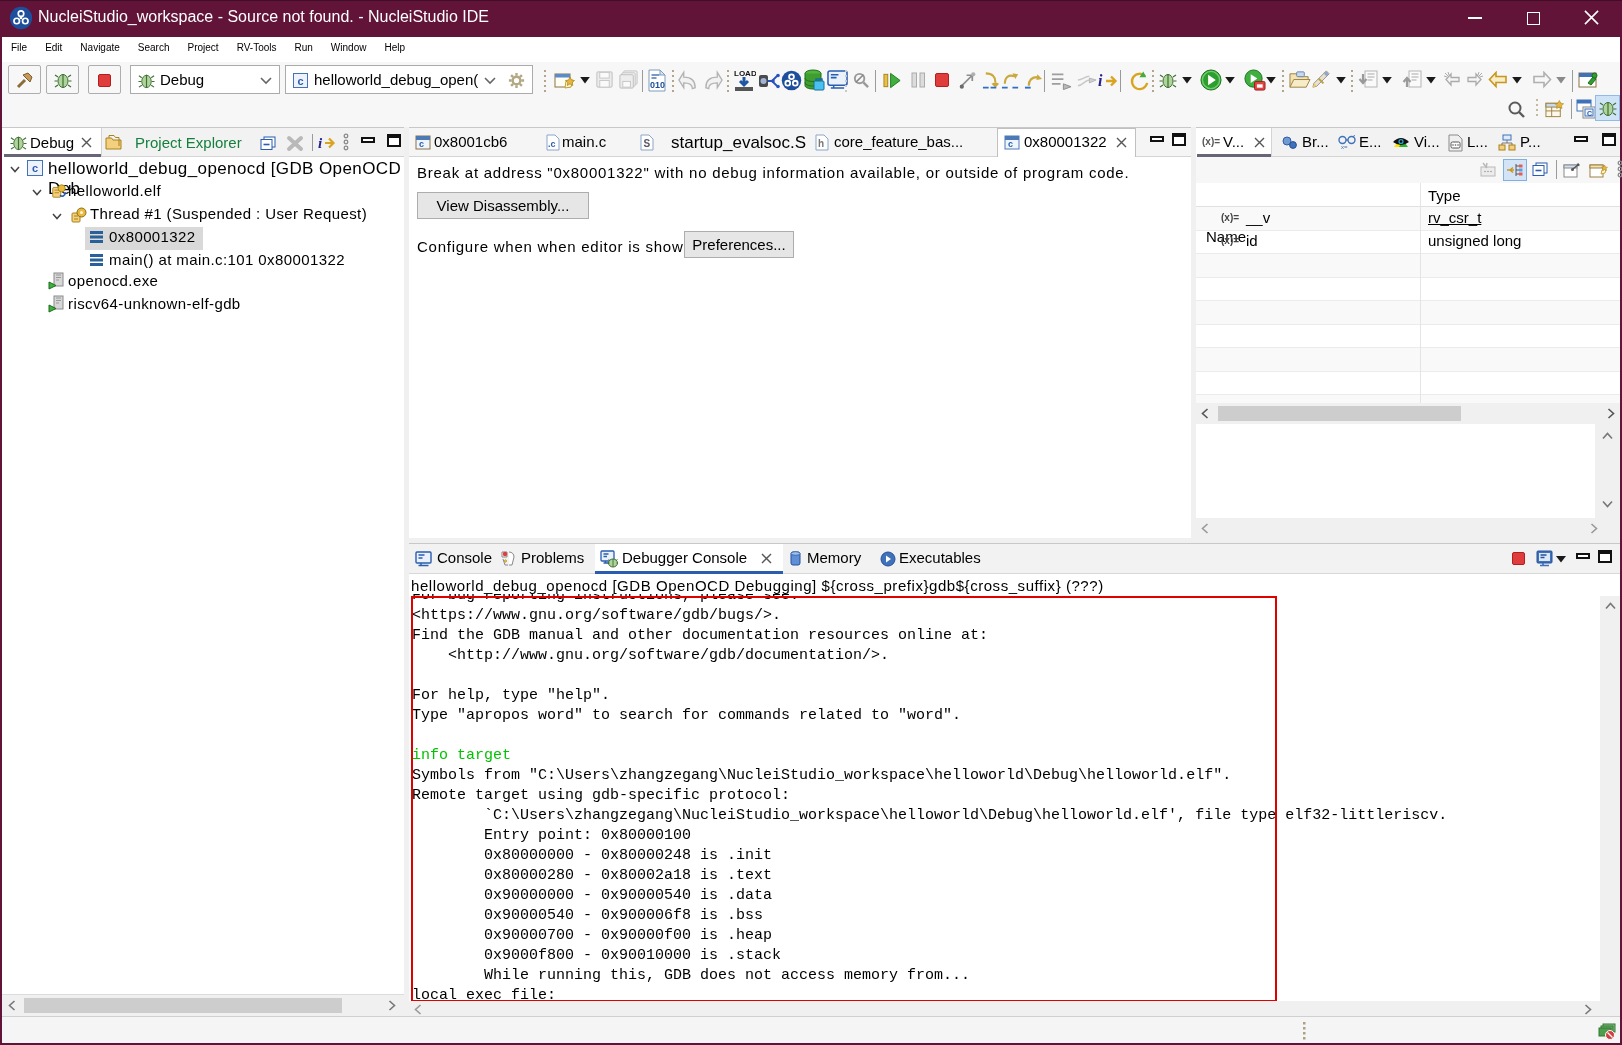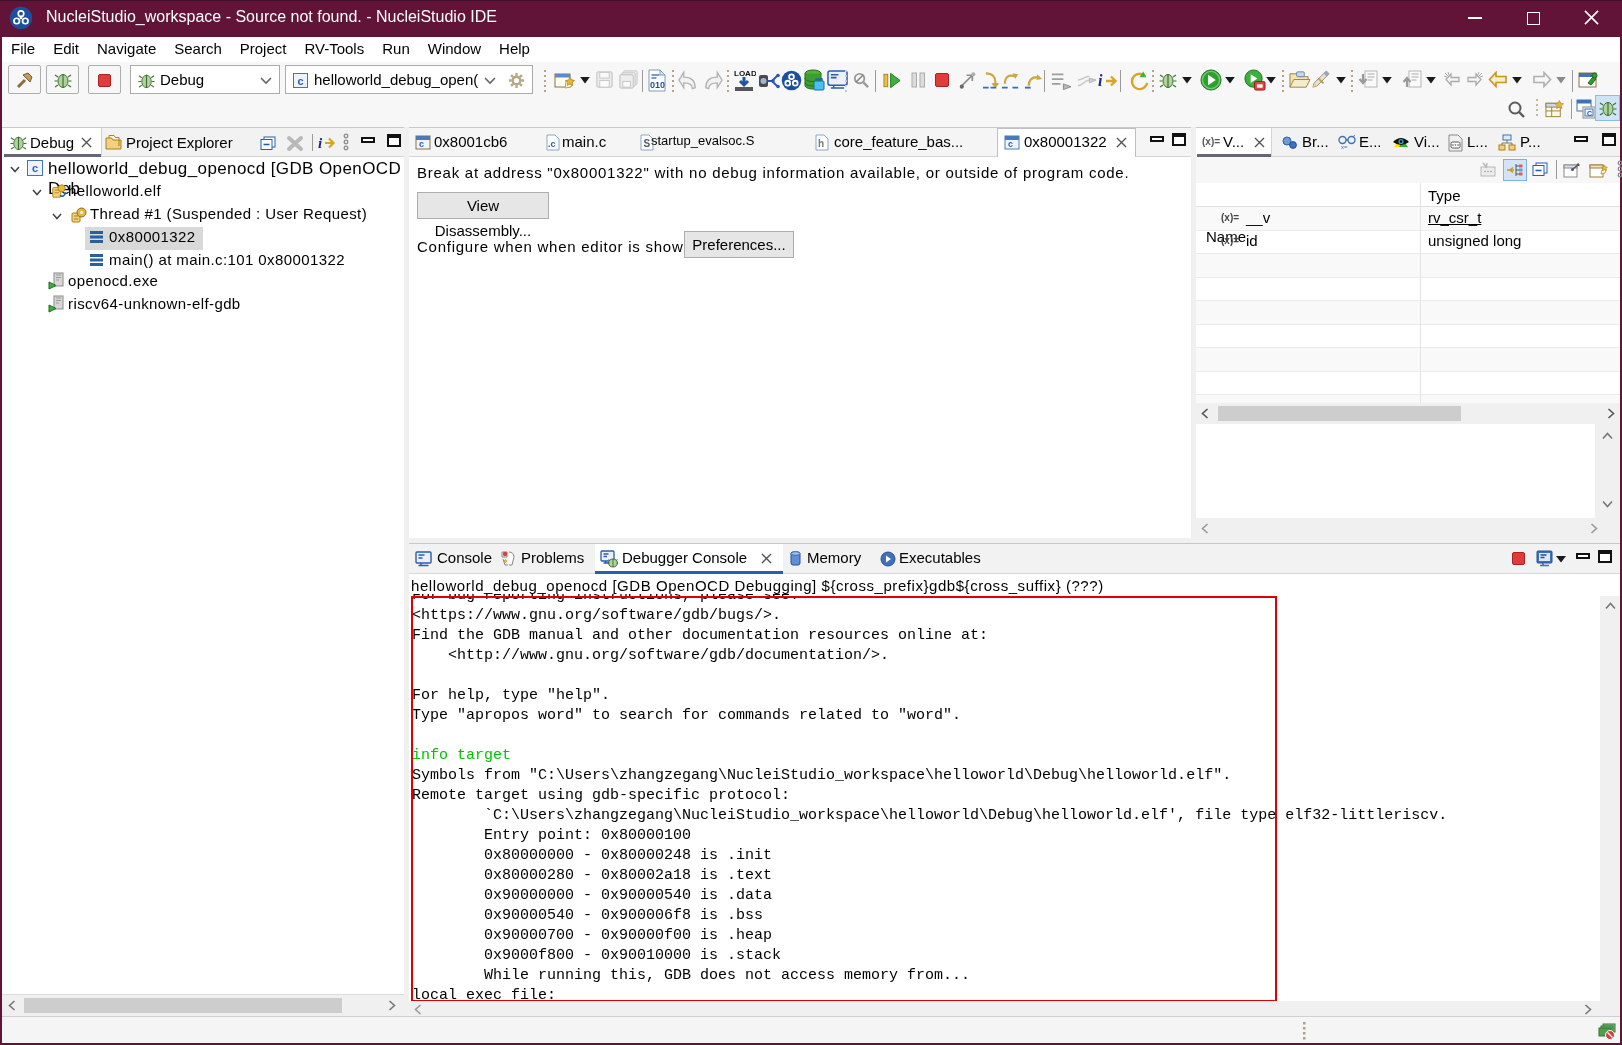--- a/index.html
+++ b/index.html
@@ -1,21 +1,21 @@
 <!DOCTYPE html>
 <html><head>
 <meta charset="utf-8">
 <style>
 * { margin:0; padding:0; box-sizing:border-box; } svg { display:block; }
 html,body { width:1622px; height:1045px; overflow:hidden; }
 body { font-family:"Liberation Sans", sans-serif; font-size:15px; color:#000; background:#f0f0f0; position:relative; }
 .abs { position:absolute; }
 .titlebar { left:0; top:0; width:1622px; height:37px; background:#611338; color:#fff; }
 .menubar { left:2px; top:37px; width:1618px; height:25px; background:#fff; }
-.menubar span { display:inline-block; padding:3px 9px 0 9px; font-size:15px; }
+.menubar span { display:inline-block; padding:3px 9px 0 9px; font-size:10px; }
 .toolbar { left:2px; top:62px; width:1618px; height:65px; background:#f7f7f7; }
 .tbtn { position:absolute; top:3px; height:29px; border:1px solid #aeaeae; border-radius:2px; background:#f7f7f7; }
 .combo { position:absolute; top:3px; height:29px; border:1px solid #ababab; background:#fff; font-size:15px; }
 .ico { position:absolute; }
 .mono { font-family:"Liberation Mono", monospace; }
 </style>
 </head>
 <body>
 
 <div class="abs" style="left:0;top:0;width:2px;height:1045px;background:#611338"></div>
@@ -24,21 +24,21 @@
 
 <div class="abs titlebar">
     <div class="abs" style="left:0;top:0;width:1622px;height:1px;background:#3f0f28;"></div>
   <svg class="ico" style="left:9px;top:6px" width="24" height="24" viewBox="0 0 28 28">
     <circle cx="14" cy="14" r="13" fill="#1e4f9c"></circle>
     <circle cx="14" cy="9" r="3.2" fill="none" stroke="#fff" stroke-width="2"></circle>
     <circle cx="9" cy="17.5" r="3.2" fill="none" stroke="#fff" stroke-width="2"></circle>
     <circle cx="19" cy="17.5" r="3.2" fill="none" stroke="#fff" stroke-width="2"></circle>
     <circle cx="14" cy="14" r="1.6" fill="#fff"></circle>
   </svg>
-  <div class="abs" style="left:38px;top:8px;font-size:16px;margin-left:8px;">NucleiStudio_workspace - Source not found. - NucleiStudio IDE</div>
+  <div class="abs" style="left:38px;top:8px;font-size:16px;">NucleiStudio_workspace - Source not found. - NucleiStudio IDE</div>
 
   <div class="abs" style="left:1468px;top:17px;width:14px;height:2px;background:#fff"></div>
   <div class="abs" style="left:1527px;top:12px;width:13px;height:13px;border:1.5px solid #fff"></div>
   <svg class="ico" style="left:1584px;top:10px" width="15" height="15" viewBox="0 0 16 16">
       <path d="M1 1 L15 15 M15 1 L1 15" stroke="#fff" stroke-width="1.7"></path>
     </svg>
 </div>
 
 <div class="abs menubar">
   <span>File</span><span>Edit</span><span>Navigate</span><span>Search</span><span>Project</span><span>RV-Tools</span><span>Run</span><span>Window</span><span>Help</span>
@@ -329,21 +329,21 @@
       <path d="M9 3 v14 M4 6 l-3 -2 M14 6 l3 -2 M3.5 10 h-3 M14.5 10 h3 M4 14 l-3 2 M14 14 l3 2" stroke="#3f6f34" stroke-width="1.2" fill="none"></path>
     </svg>
   <div class="abs" style="left:28px;top:6px;font-size:15px;">Debug</div>
   <svg class="ico" style="left:79px;top:9px" width="11" height="11" viewBox="0 0 11 11">
       <path d="M1 1 L10 10 M10 1 L1 10" stroke="#555" stroke-width="1.4"></path>
     </svg>
   <svg class="ico" style="left:103px;top:6px" width="18" height="17" viewBox="0 0 18 17">
       <path d="M1 15 V4 h5.5 l1.5 2 H16 v9 z" fill="#f3cf7e" stroke="#a8821a"></path>
       <path d="M4 4 V1.5 h5 l1.5 2 H14 V12" fill="none" stroke="#a8821a"></path>
     </svg>
-  <div class="abs" style="left:124px;top:6px;font-size:15px;color:#000000;">Project Explorer</div>
+  <div class="abs" style="left:133px;top:6px;font-size:15px;color:#15803d;">Project Explorer</div>
 
   <svg class="ico" style="left:258px;top:8px" width="17" height="15" viewBox="0 0 17 15">
       <rect x="4" y="1" width="11" height="10" fill="#fff" stroke="#2a5db0"></rect>
       <rect x="1" y="3.5" width="11" height="10" fill="#fff" stroke="#2a5db0"></rect>
       <path d="M3.5 8.5 h6" stroke="#2a5db0" stroke-width="1.6"></path>
     </svg>
   <svg class="ico" style="left:284px;top:6px" width="19" height="18" viewBox="0 0 19 18">
       <path d="M3 4 L15 15 M15 4 L3 15" stroke="#b9b9b9" stroke-width="4" stroke-linecap="round"></path>
     </svg>
   <div class="abs" style="left:310px;top:6px;width:1px;height:17px;background:#9a9a9a;"></div>
@@ -443,21 +443,21 @@
         <text x="2" y="13" font-size="9" font-weight="bold" fill="#2a5db0" font-family="Liberation Sans">.c</text>
       </svg>
     </div>
   <div class="abs" style="left:153px;top:5px;font-size:15px;">main.c</div>
   <div class="abs" style="left:231px;top:6px;">
       <svg width="14" height="17" viewBox="0 0 14 17">
         <path d="M1 1 h8 l4 4 v11 h-12 z" fill="#fff" stroke="#8aa5c8"></path>
         <text x="3.5" y="13" font-size="10" font-weight="bold" fill="#556" font-family="Liberation Sans">S</text>
       </svg>
     </div>
-  <div class="abs" style="left:242px;top:5px;font-size:13px;">startup_evalsoc.S</div>
+  <div class="abs" style="left:262px;top:5px;font-size:17px;">startup_evalsoc.S</div>
   <div class="abs" style="left:406px;top:6px;">
       <svg width="14" height="17" viewBox="0 0 14 17">
         <path d="M1 1 h8 l4 4 v11 h-12 z" fill="#fff" stroke="#8aa5c8"></path>
         <text x="3" y="13" font-size="10" font-weight="bold" fill="#777" font-family="Liberation Sans">h</text>
       </svg>
     </div>
   <div class="abs" style="left:425px;top:5px;font-size:15px;">core_feature_bas...</div>
 
   <div class="abs" style="left:588px;top:0;width:139px;height:29px;background:#fff;border:1px solid #c0c0c0;border-bottom:none;"></div>
   <div class="abs" style="left:595px;top:6px;">
@@ -469,21 +469,21 @@
     </div>
   <div class="abs" style="left:615px;top:5px;font-size:15px;">0x80001322</div>
   <svg class="ico" style="left:707px;top:9px" width="11" height="11" viewBox="0 0 11 11">
       <path d="M1 1 L10 10 M10 1 L1 10" stroke="#555" stroke-width="1.4"></path>
     </svg>
 
   <div class="abs" style="left:741px;top:8px;width:14px;height:6px;border:2px solid #111;background:#fff;"></div>
   <div class="abs" style="left:763px;top:5px;width:14px;height:13px;border:2px solid #111;border-top-width:4px;background:#fff;"></div>
 
   <div class="abs" style="left:8px;top:36px;font-size:15px;letter-spacing:0.75px;">Break at address "0x80001322" with no debug information available, or outside of program code.</div>
-  <div class="abs" style="left:8px;top:64px;width:132px;height:27px;background:#e6e6e6;border:1px solid #adadad;text-align:center;line-height:25px;font-size:15px;">View Disassembly...</div>
+  <div class="abs" style="left:8px;top:64px;width:172px;height:27px;background:#e6e6e6;border:1px solid #adadad;text-align:center;line-height:25px;font-size:15px;">View Disassembly...</div>
   <div class="abs" style="left:8px;top:110px;font-size:15px;letter-spacing:0.75px;">Configure when when editor is shown</div>
   <div class="abs" style="left:275px;top:103px;width:110px;height:27px;background:#e6e6e6;border:1px solid #adadad;text-align:center;line-height:25px;font-size:15px;">Preferences...</div>
 </div>
 
 <div class="abs" id="rightpanel" style="left:1196px;top:127px;width:424px;height:411px;background:#fff;border-top:1px solid #c8c8c8;">
   <div class="abs" style="left:0;top:0;width:424px;height:29px;background:#f2f2f2;border-bottom:1px solid #d4d4d4;"></div>
   <div class="abs" style="left:0;top:0;width:76px;height:29px;background:#fff;border-right:1px solid #d4d4d4;"></div>
   <div class="abs" style="left:1px;top:26px;width:74px;height:3px;background:#667;"></div>
   <div class="abs" style="left:6px;top:8px;font-size:10px;color:#555;font-weight:bold;">(x)=</div>
   <div class="abs" style="left:27px;top:5px;font-size:15px;">V...</div>

